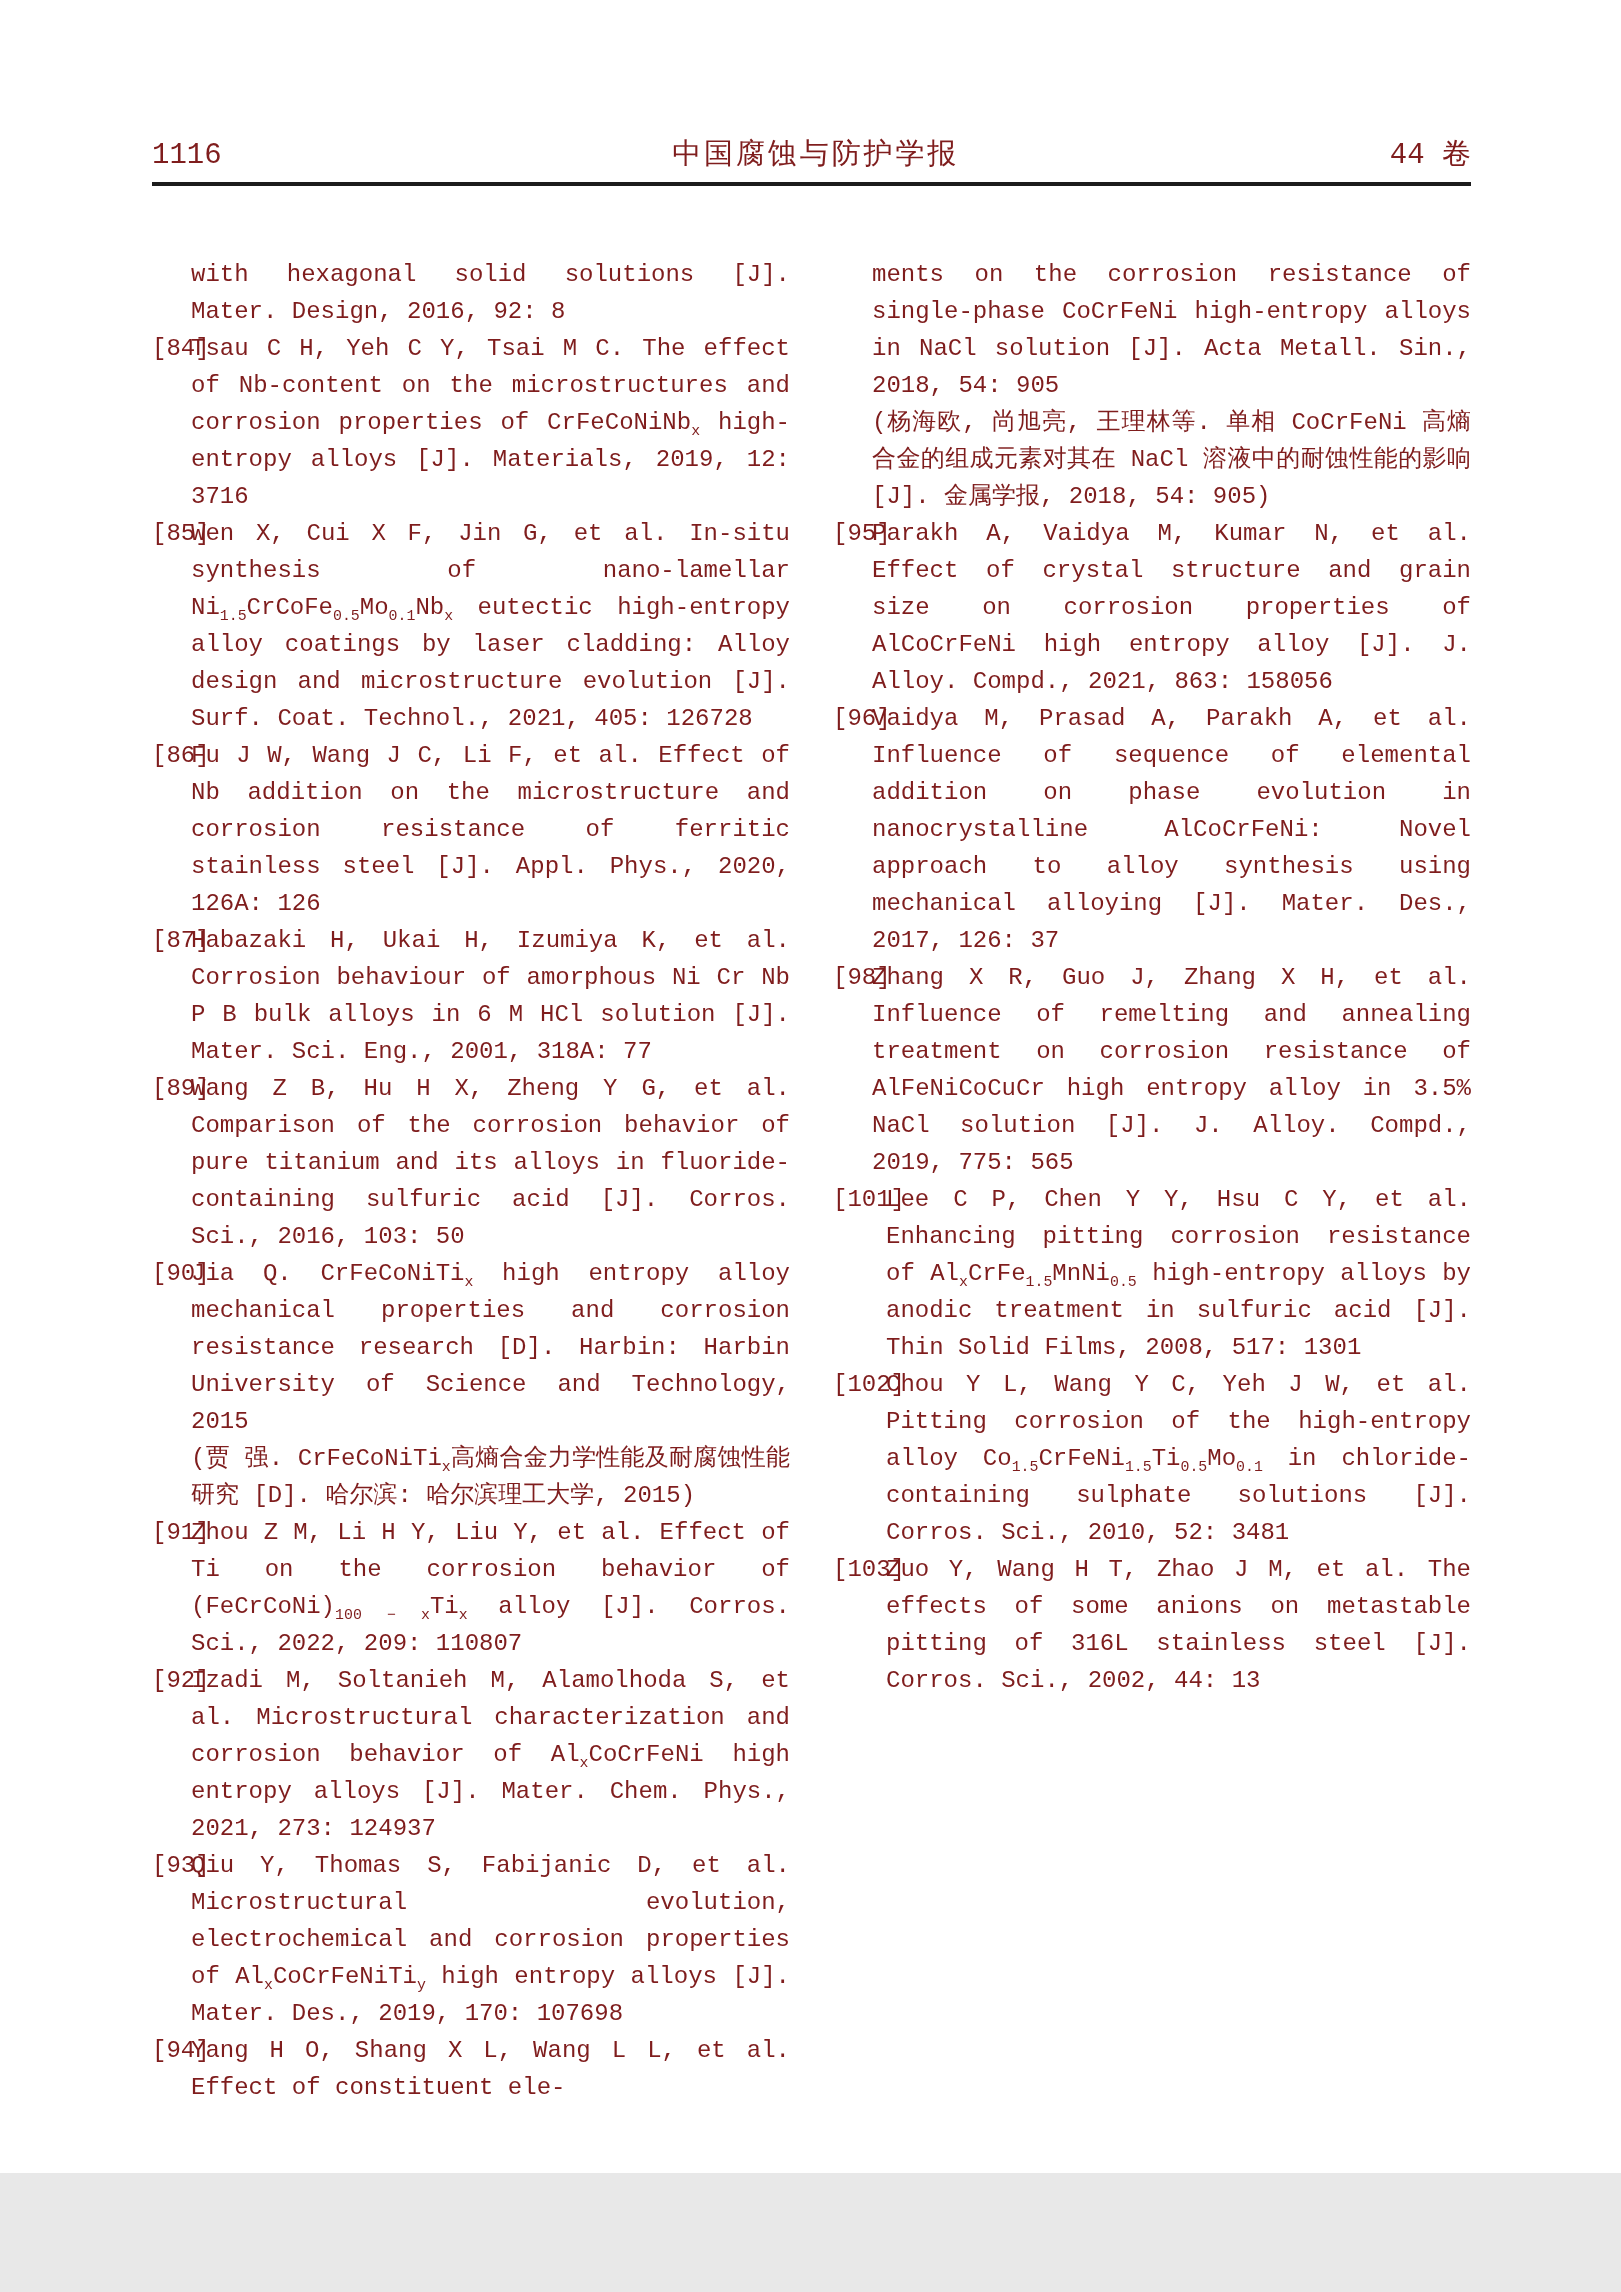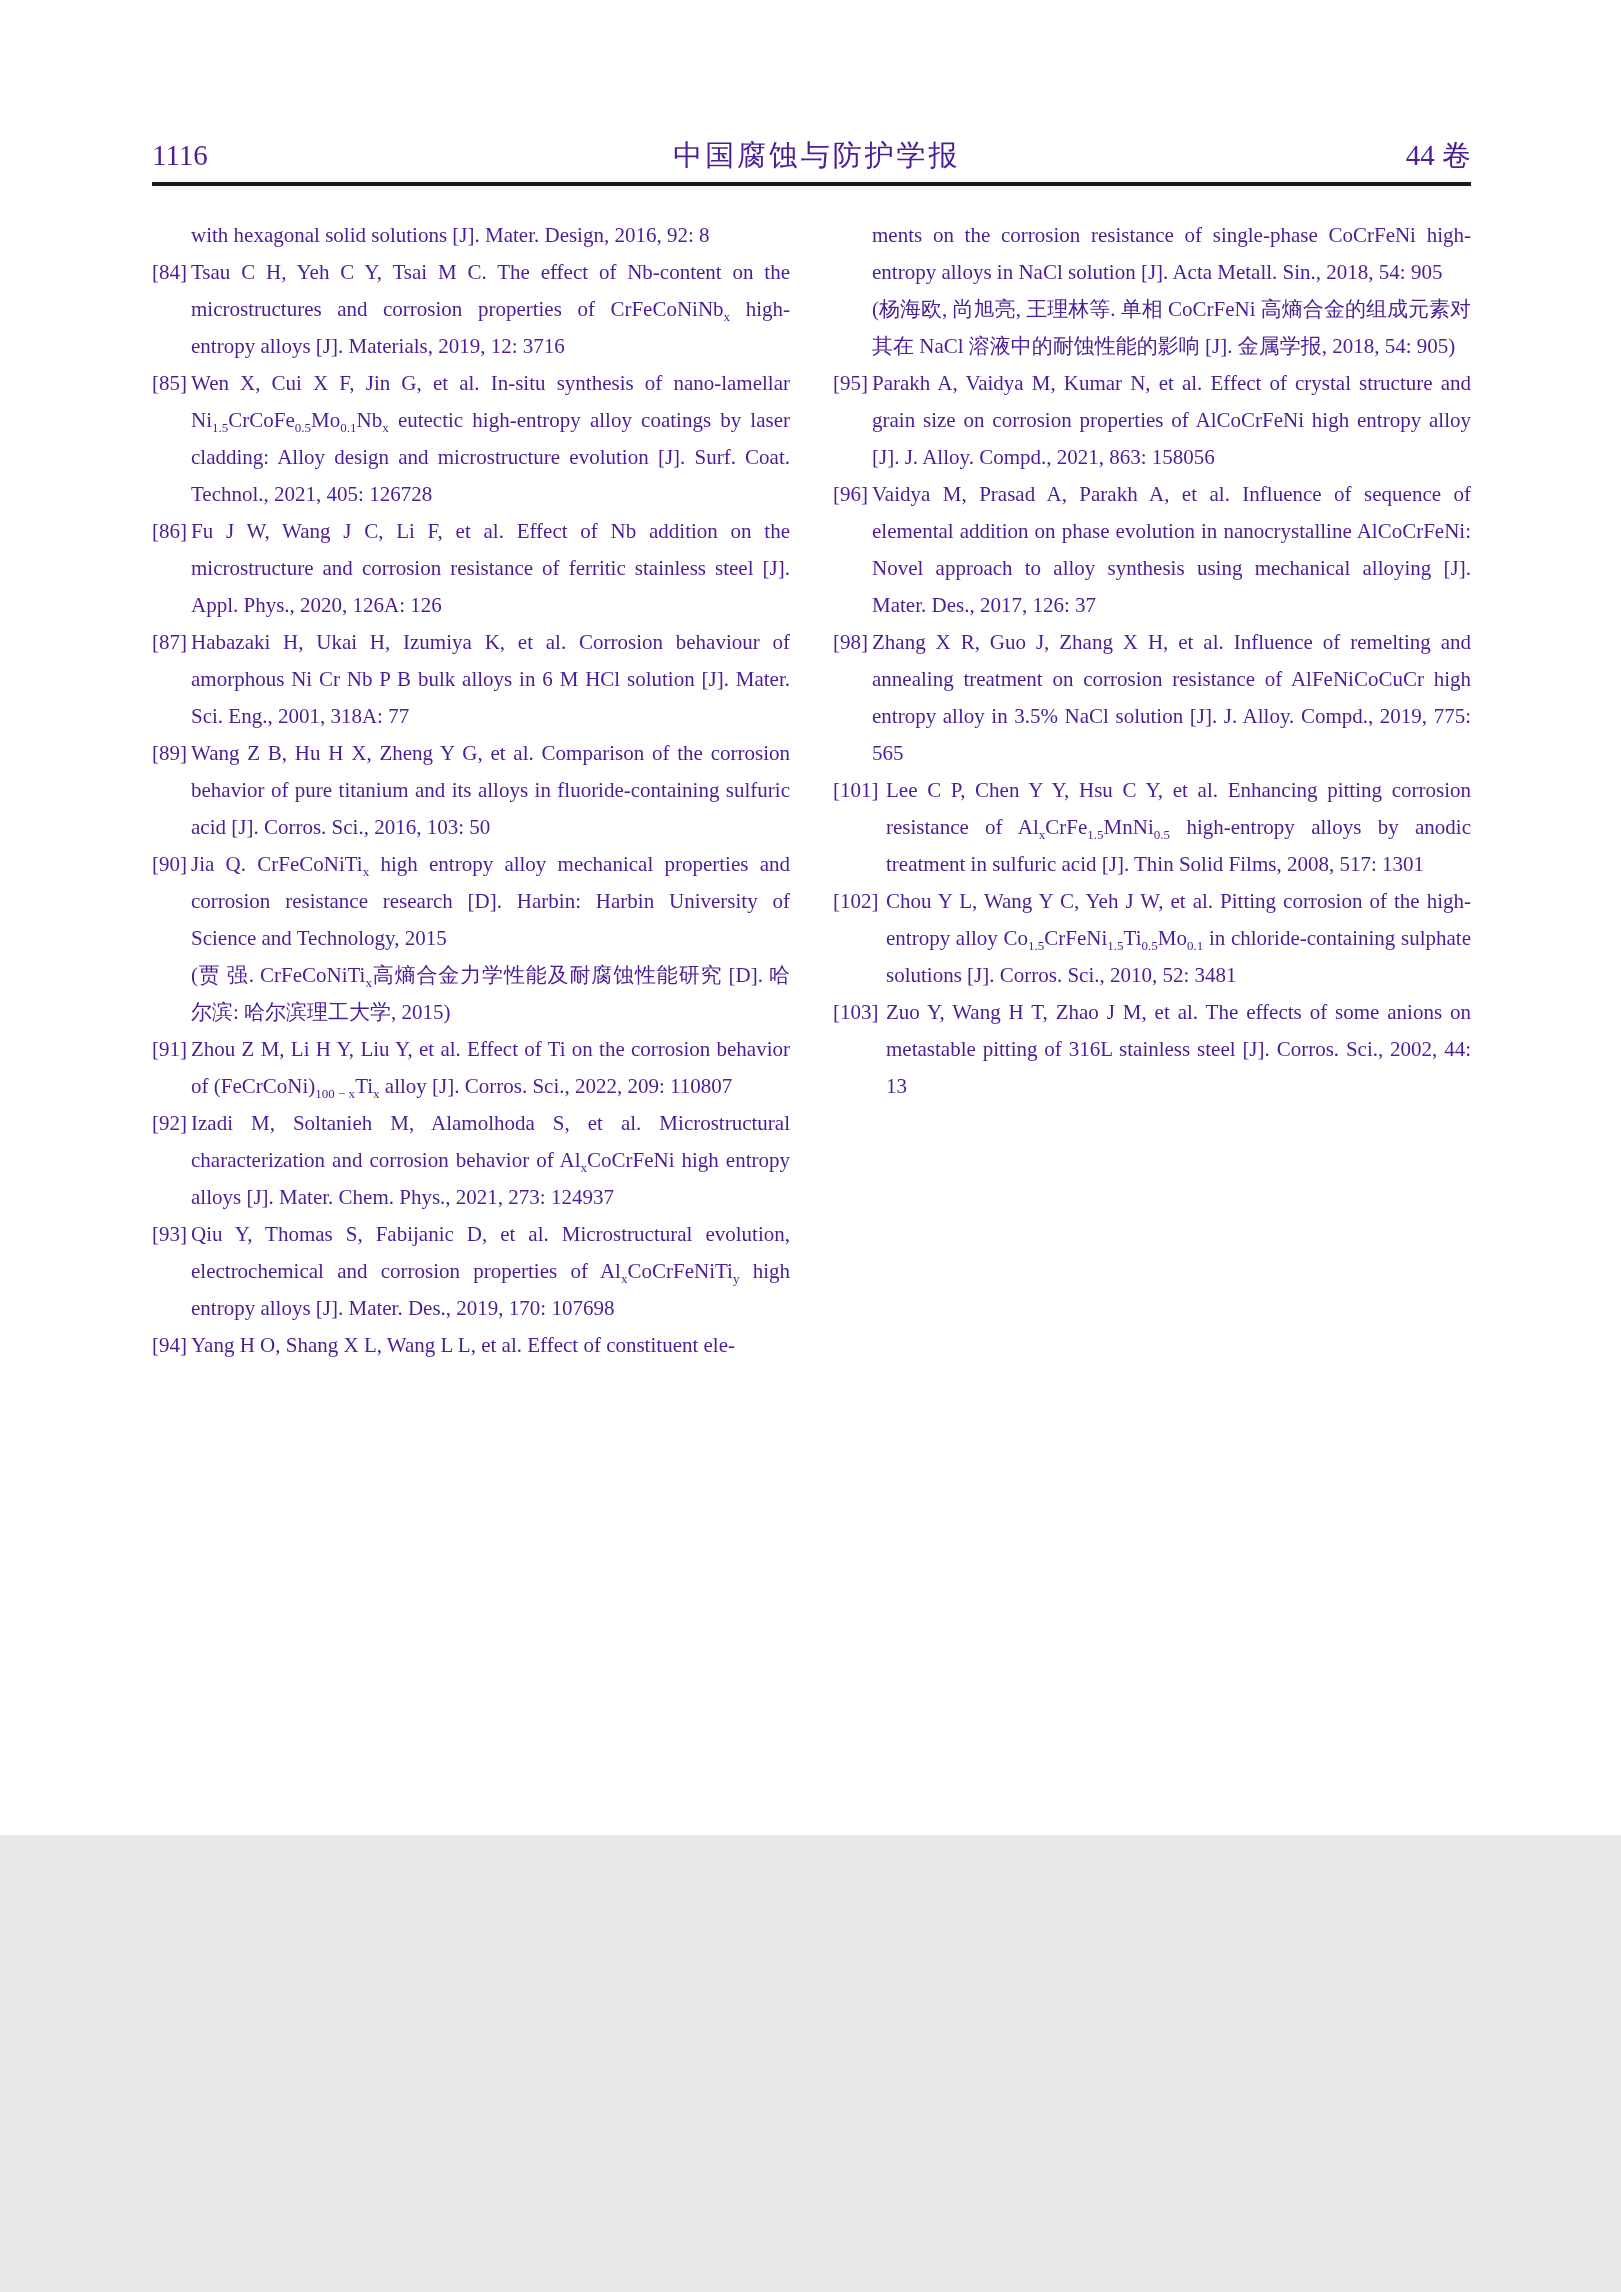--- a/index.html
+++ b/index.html
@@ -1,22 +1,22 @@
 <!DOCTYPE html>
 <html><head>
 <meta charset="utf-8">
 <style>
   html, body { margin: 0; padding: 0; background: #e8e8e8; }
   .page {
     position: relative;
     width: 1621px;
-    height: 1835px;
+    height: 2173px;
     background: #ffffff;
-    font-family: Liberation Serif, serif;
-    color: #4c1d95;
+    font-family: Liberation Mono, monospace;
+    color: #7f1d1d;
     overflow: hidden;
   }
   .header-row {
     position: absolute;
     top: 139px;
     left: 152px;
     width: 1319px;
     display: flex;
     justify-content: space-between;
     align-items: baseline;
@@ -35,23 +35,24 @@
   .columns {
     position: absolute;
     top: 217px;
     left: 152px;
     width: 1319px;
     display: flex;
     gap: 43px;
   }
   .col {
     width: 638px;
-    font-size: 21px;
+    font-size: 24px;
     line-height: 37px;
     text-align: justify;
+    margin-top: 39px;
   }
   .ref { position: relative; padding-left: 39px; }
   .ref.wide { padding-left: 53px; }
   .ref-label { position: absolute; left: 0; top: 0; white-space: nowrap; }
   .ref-text { }
   .ref-trans { }
   sub { font-size: 0.62em; line-height: 0; }
 </style>
 </head>
 <body>

